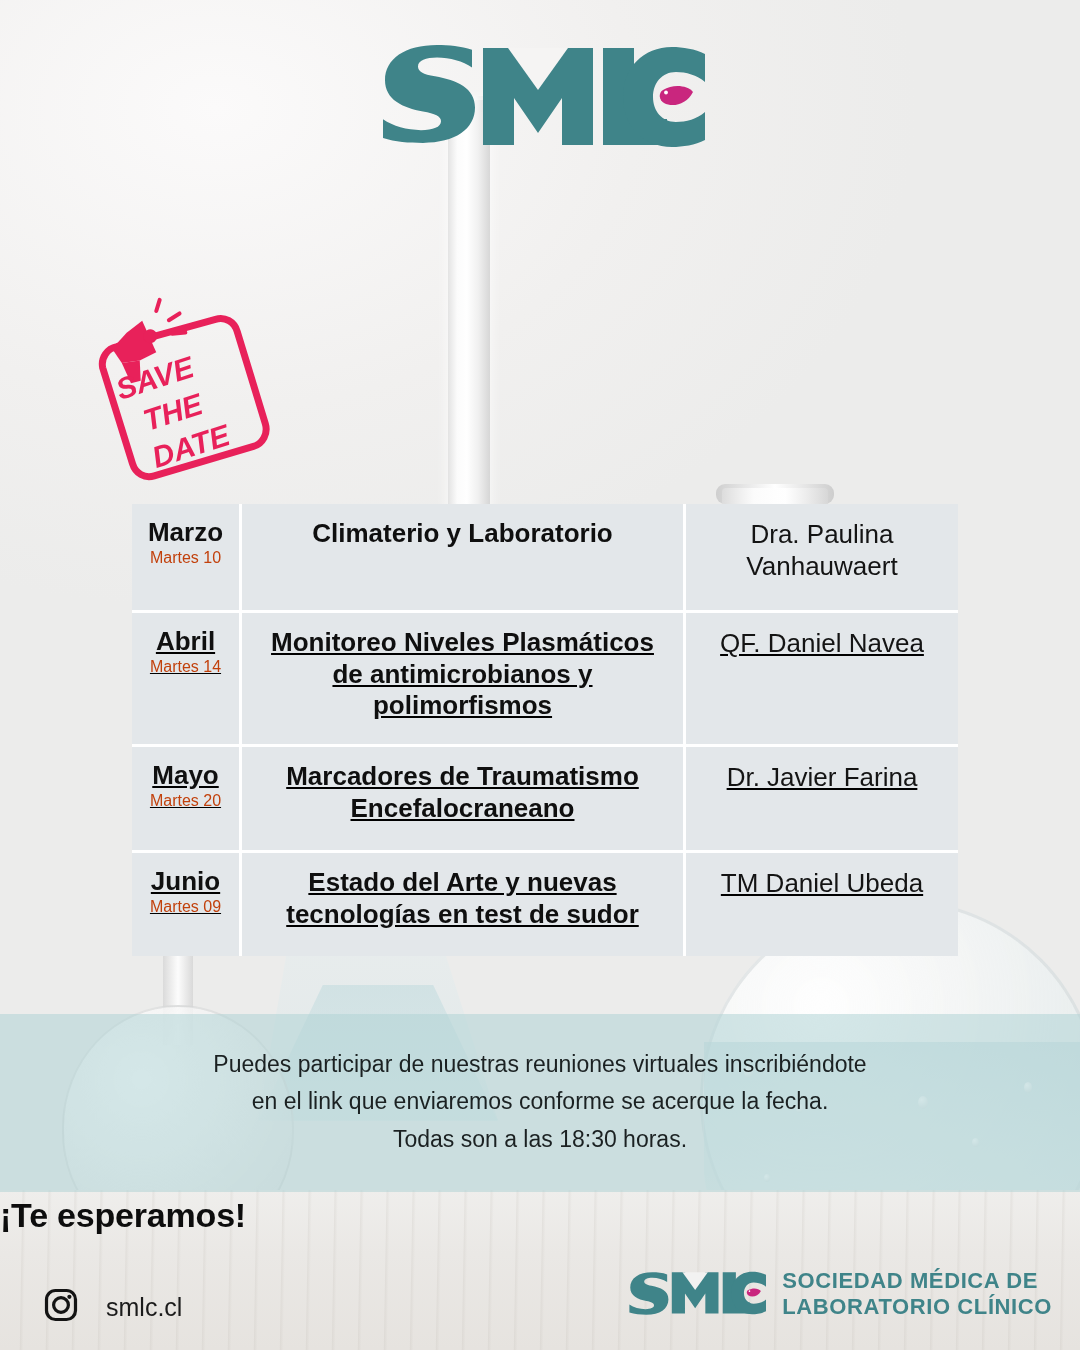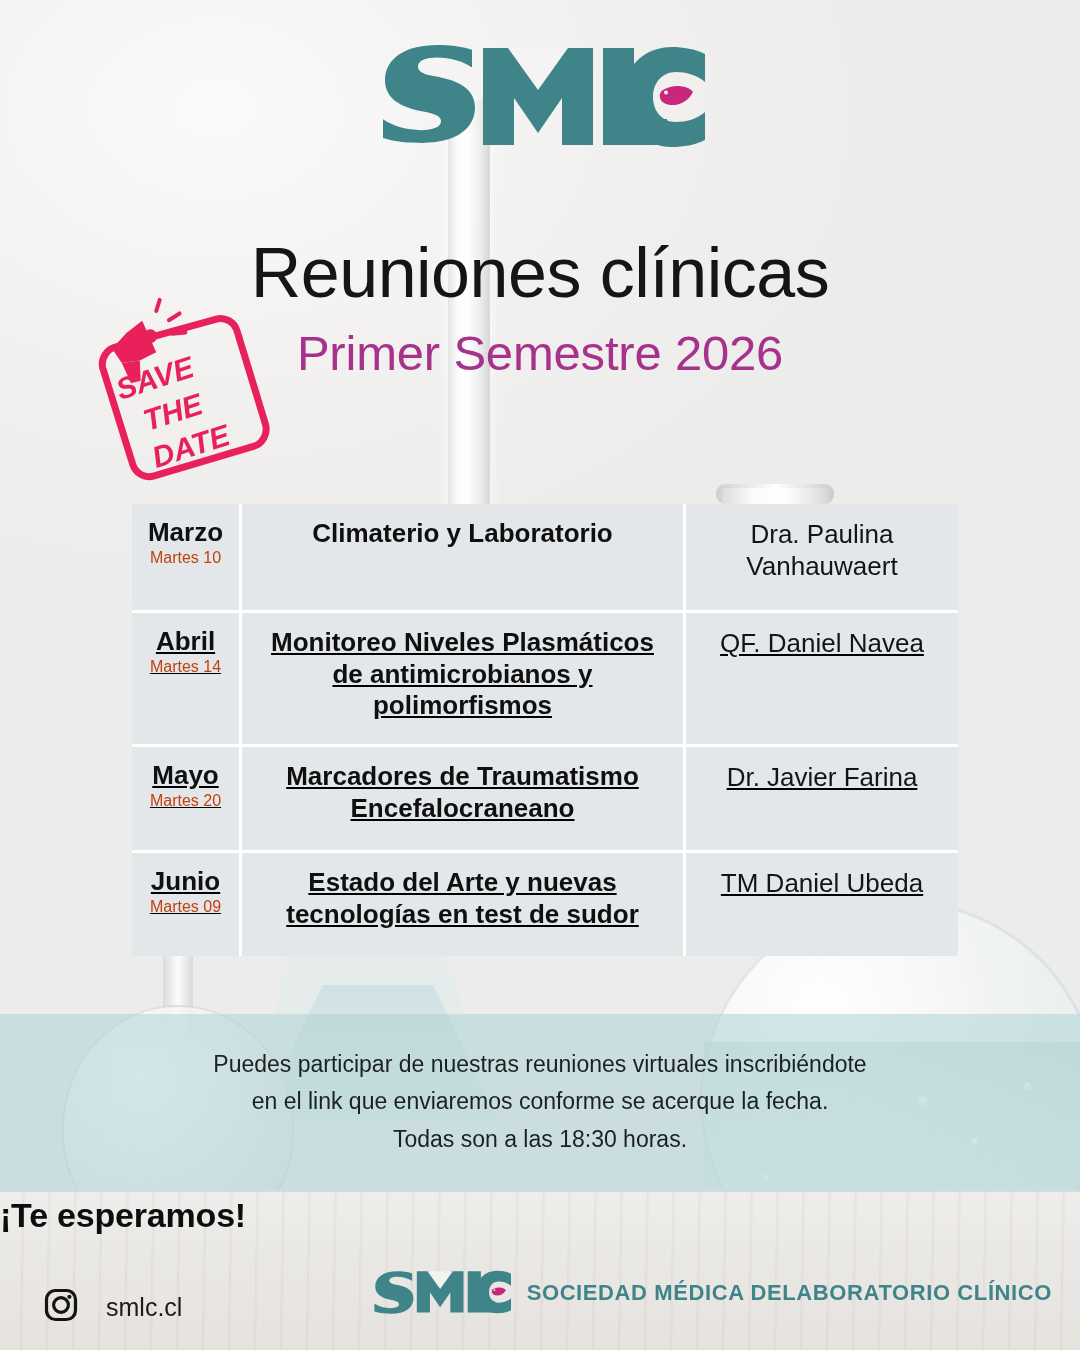--- a/index.html
+++ b/index.html
@@ -208,21 +208,21 @@
   .ig {
     position: absolute; left: 44px; top: 1288px;
     display: flex; align-items: center; gap: 28px;
   }
   .ig-label { font-size: 25px; color: #1b1b1b; }
   .footer-logo {
     position: absolute; right: 28px; top: 1268px;
     display: flex; align-items: center; gap: 16px;
   }
   .footer-logo-text {
-    display: flex; flex-direction: row;
+    display: flex; flex-direction: column;
     font-size: 22px; font-weight: 700; color: #3f8489;
     letter-spacing: 0.6px; line-height: 1.18;
   }
 </style>
 </head>
 <body>
 
 <div id="poster">
 
   <div class="bg-base"></div>
@@ -298,24 +298,20 @@
       </g>
 
       <g fill="#e8215a" font-family="Liberation Sans, sans-serif" font-weight="700" font-style="italic" text-anchor="middle">
         <text x="70" y="88" font-size="30" transform="rotate(-18 70 88)">SAVE</text>
         <text x="88" y="122" font-size="30" transform="rotate(-18 88 122)">THE</text>
         <text x="106" y="156" font-size="30" transform="rotate(-18 106 156)">DATE</text>
       </g>
     </svg>
   </div>
 
-  <div class="title-block">
-    <div class="main-title">Reuniones clínicas</div>
-    <div class="sub-title">Primer Semestre 2026</div>
-  </div>
 
   <div class="schedule">
 
     <div class="row">
       <div class="cell-date">
         <div class="month">Marzo</div>
         <div class="day">Martes 10</div>
       </div>
       <div class="cell-topic">
         <span>Climaterio y Laboratorio</span>

